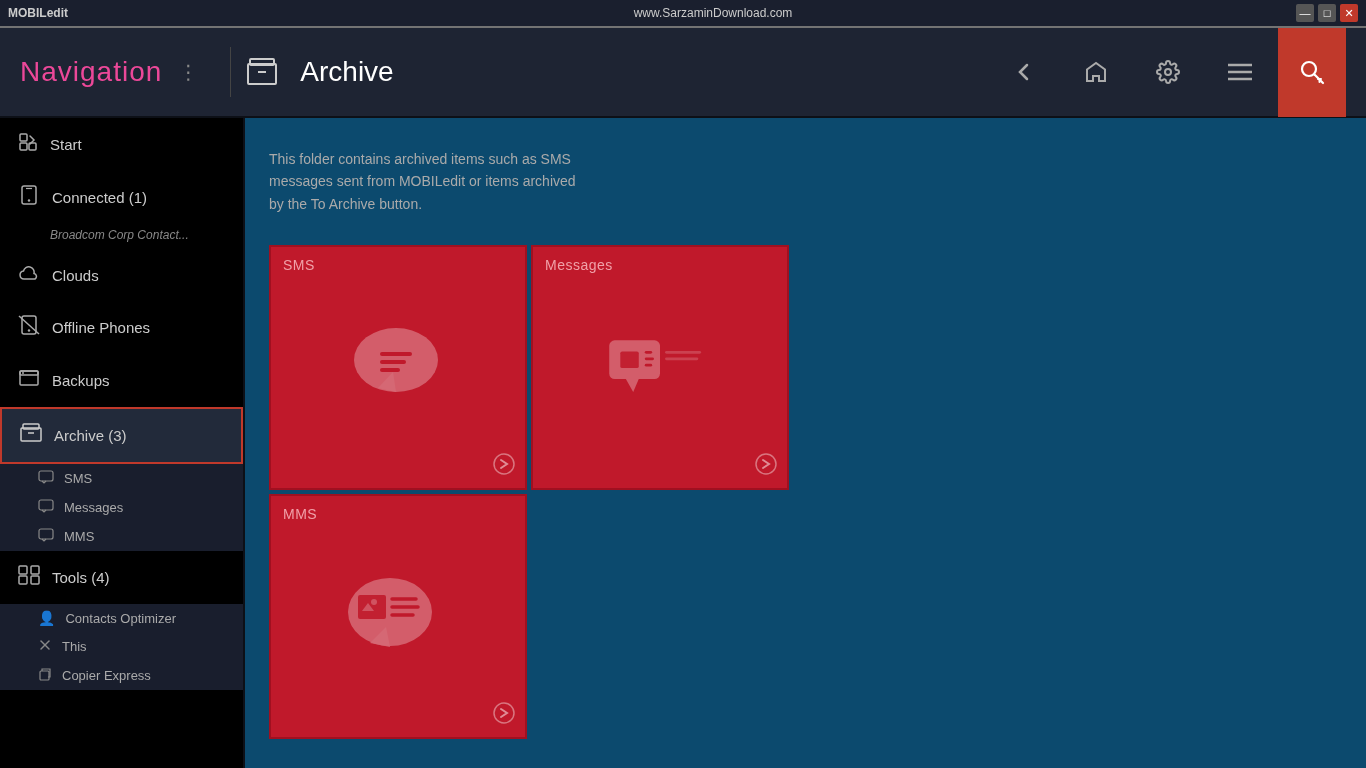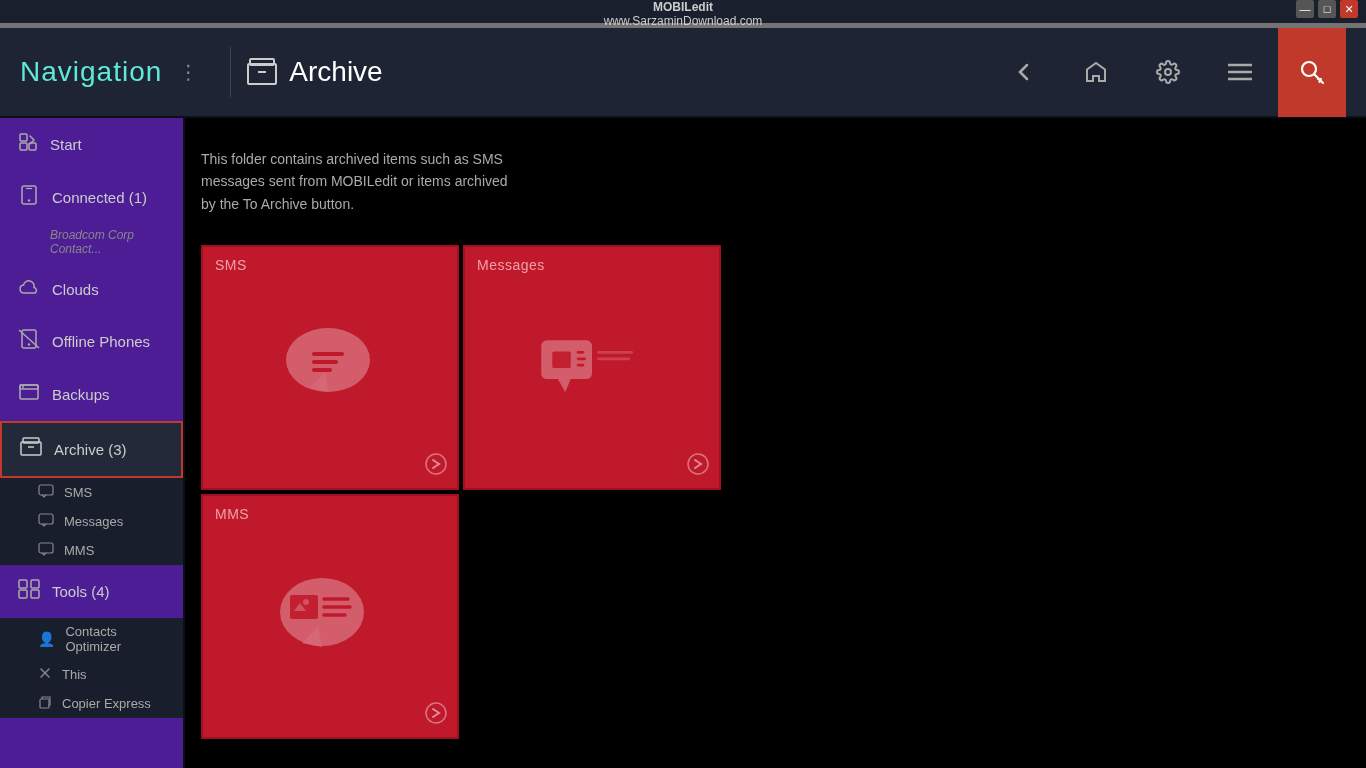--- a/index.html
+++ b/index.html
@@ -12,23 +12,22 @@
       overflow: hidden;
     }
 
     
     .title-bar {
       height: 28px;
       background: #1a1f2e;
       display: flex;
       align-items: center;
       padding: 0 8px;
-      border-bottom: 5px solid #737373;
+      border-bottom: 2px solid #737373;
       position: relative;
-      flex-direction: column;
     }
     .title-bar-text {
       font-size: 12px;
       color: #ccc;
       flex: 1;
       text-align: center;
     }
     .title-bar-logo {
       font-size: 12px;
       color: #ccc;
@@ -59,39 +58,39 @@
       height: 90px;
       background: #1e2433;
       display: flex;
       align-items: center;
       padding: 0 20px;
       border-bottom: 2px solid #0d1017;
     }
     .nav-title {
       font-size: 28px;
       font-weight: 300;
-      color: #5eead4;
+      color: #ec4899;
       letter-spacing: 1px;
     }
     .nav-dots {
       font-size: 20px;
       color: #888;
       margin: 0 16px;
       cursor: pointer;
     }
     .nav-divider {
       width: 1px;
       height: 50px;
       background: #444;
       margin: 0 16px;
     }
     .archive-title-section {
       display: flex;
       align-items: center;
-      gap: 12px;
+      gap: 23px;
     }
     .archive-title-text {
       font-size: 28px;
       font-weight: 300;
       color: #fff;
     }
     .top-nav-spacer { flex: 1; }
     .top-nav-actions {
       display: flex;
       align-items: center;
@@ -115,22 +114,22 @@
     }
 
     
     .main-layout {
       display: flex;
       height: calc(768px - 28px - 90px);
     }
 
     
     .sidebar {
-      width: 185px;
-      background: #4c1d95;
+      width: 245px;
+      background: #000000;
       border-right: 2px solid #0d1017;
       overflow-y: auto;
       flex-shrink: 0;
     }
     .sidebar-item {
       display: flex;
       align-items: center;
       gap: 12px;
       padding: 14px 18px;
       cursor: pointer;
@@ -171,22 +170,22 @@
     .connected-device {
       padding: 4px 14px 8px 50px;
       font-size: 12px;
       color: #888;
       font-style: italic;
     }
 
     
     .content-area {
       flex: 1;
-      background: #000000;
-      padding: 30px 16px;
+      background: #0c4a6e;
+      padding: 30px 24px;
       overflow-y: auto;
     }
     .content-description {
       max-width: 320px;
       font-size: 14px;
       color: #aaa;
       line-height: 1.6;
       margin-bottom: 30px;
     }
 

